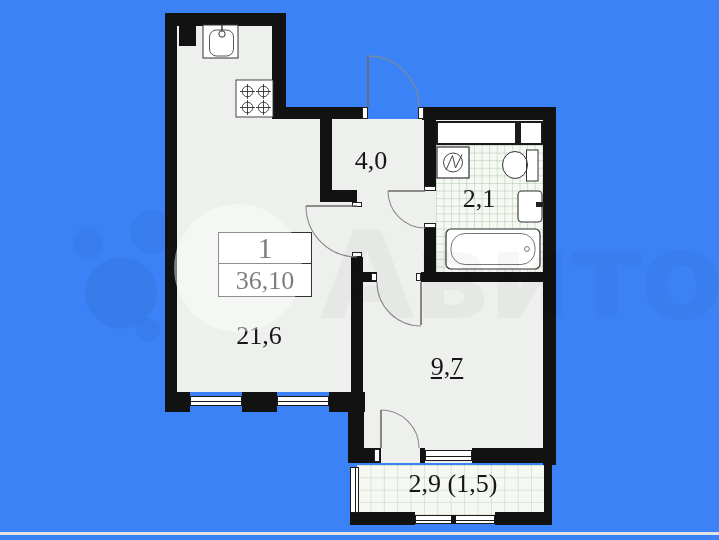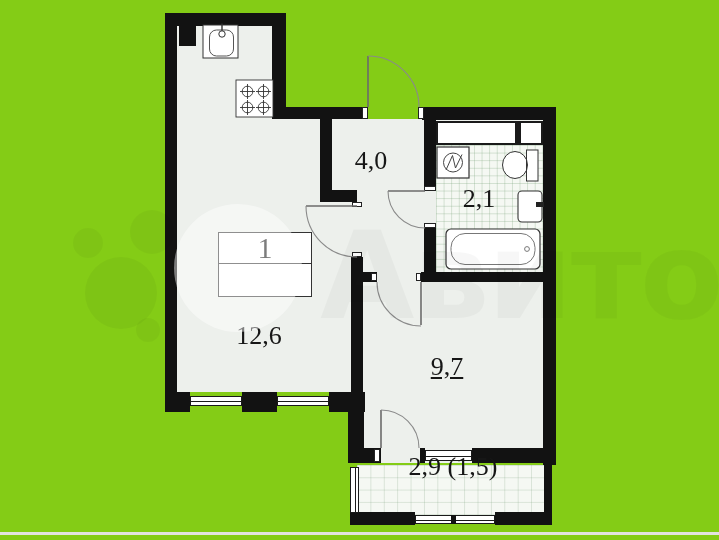--- a/index.html
+++ b/index.html
@@ -1,16 +1,16 @@
 <!DOCTYPE html>
 <html><head>
 <meta charset="utf-8">
 <style>
   html,body{margin:0;padding:0;background:#ffffff;}
-  .canvas{position:relative;width:719px;height:540px;background:#84cc16;overflow:hidden;
+  .canvas{position:relative;width:719px;height:540px;background:#3b82f6;overflow:hidden;
           font-family:"Liberation Serif","DejaVu Serif",serif;}
   .fill{position:absolute;background:#edf0ec;}
   .wall{position:absolute;background:#121212;}
   .tiles{position:absolute;background-color:#f5f8f3;
      background-image:linear-gradient(to right, rgba(125,165,125,.30) 1px, transparent 1px),
                       linear-gradient(to bottom, rgba(125,165,125,.30) 1px, transparent 1px);}
   .tiles.bath{background-size:7.6px 7.6px;}
   .tiles.balc{background-size:13.4px 12.3px;background-image:
      linear-gradient(to right, rgba(125,160,125,.24) 1px, transparent 1px),
      linear-gradient(to bottom, rgba(125,160,125,.24) 1px, transparent 1px);}
@@ -152,26 +152,27 @@
       <path d="M377 282 A44 44 0 0 0 421 326" fill="none" stroke="#8a8a8a" stroke-width="1.1"></path>
     </g>
     <g>
       <line x1="381" y1="448" x2="381" y2="410" stroke="#6b6b6b" stroke-width="1.6"></line>
       <path d="M381 410 A38 38 0 0 1 419 448" fill="none" stroke="#8a8a8a" stroke-width="1.1"></path>
     </g>
   </svg>
 
   <div class="lbl" style="left:340px;top:146px;width:62px;">4,0</div>
   <div class="lbl" style="left:448px;top:184px;width:62px;">2,1</div>
-  <div class="lbl" style="left:214px;top:321px;width:90px;">12,6</div>
+  <div class="lbl" style="left:214px;top:321px;width:90px;">21,6</div>
   <div class="lbl" style="left:412px;top:352px;width:70px;text-decoration:underline;">9,7</div>
-  <div class="lbl" style="left:378px;top:452px;width:150px;">2,9 (1,5)</div>
+  <div class="lbl" style="left:378px;top:469px;width:150px;">2,9 (1,5)</div>
 
   <div class="infobox">
     <div class="r1">1</div>
+    <div class="r2">36,10</div>
   </div>
 
   <svg class="layer" width="719" height="540" viewBox="0 0 719 540">
     <circle cx="121" cy="293" r="36" fill="rgba(0,0,0,0.040)"></circle>
     <circle cx="152" cy="232" r="22" fill="rgba(0,0,0,0.035)"></circle>
     <circle cx="88" cy="243" r="15" fill="rgba(0,0,0,0.035)"></circle>
     <circle cx="148" cy="330" r="12" fill="rgba(0,0,0,0.035)"></circle>
     <circle cx="238" cy="268" r="64" fill="rgba(255,255,255,0.45)"></circle>
     <text x="320" y="318" font-family="'DejaVu Sans', sans-serif" font-size="122" font-weight="bold" letter-spacing="-2" fill="rgba(0,0,0,0.030)">Авито</text>
   </svg>

